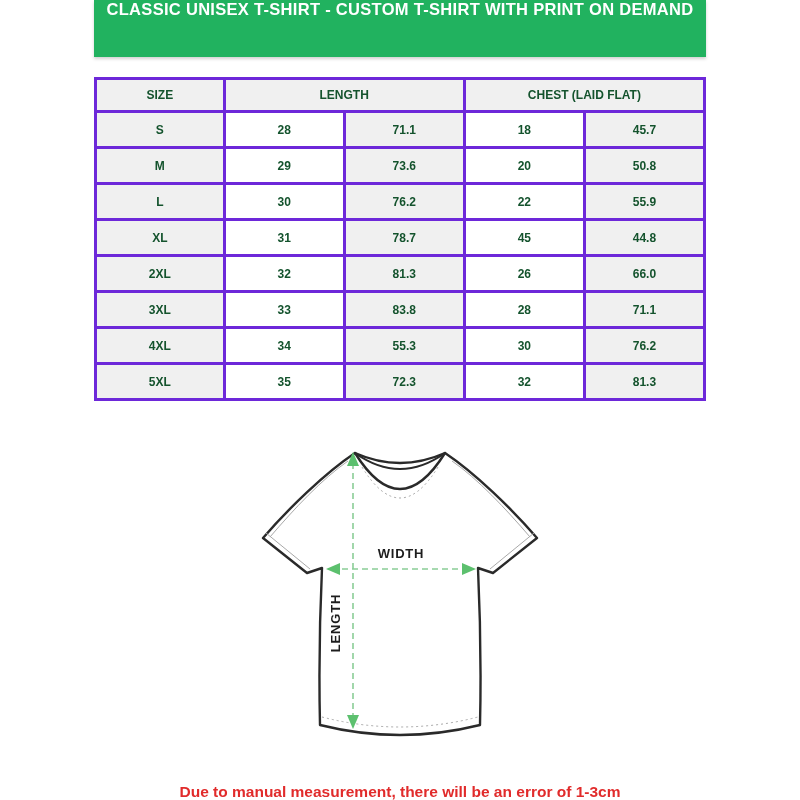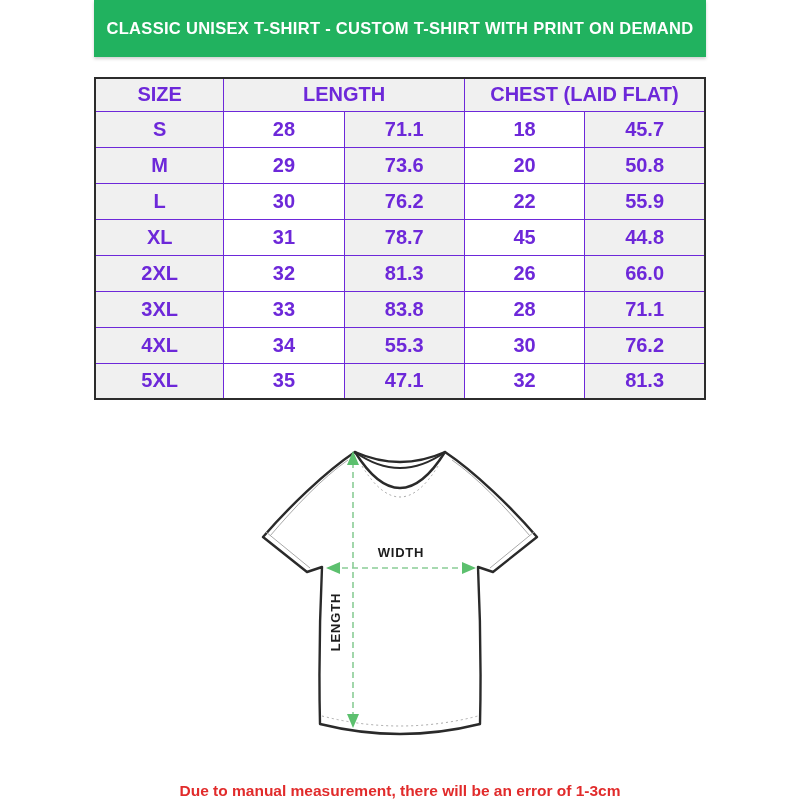--- a/index.html
+++ b/index.html
@@ -3,43 +3,43 @@
 <meta charset="utf-8">
 <style>
   * { margin: 0; padding: 0; box-sizing: border-box; }
   html, body { width: 800px; height: 800px; background: #ffffff; overflow: hidden; }
   body { font-family: "Liberation Sans", "DejaVu Sans", sans-serif; }
 
   .page { width: 612px; margin: 0 auto; }
 
   .banner {
     height: 57px;
-    display: flex; align-items: center; justify-content: center;
+    display: flex; justify-content: center;
     background: #21b25f;
     box-shadow: 0 2px 3px rgba(0,0,0,0.18);
   }
   .banner-title {
     color: #ffffff; font-weight: bold; font-size: 16.5px;
     letter-spacing: 0.3px; text-align: center; white-space: nowrap;
   }
 
   table.size-chart {
     margin-top: 20px;
     width: 100%;
     border-collapse: collapse;
     border: 2px solid #2c2c2c;
     table-layout: fixed;
   }
   col.c-size { width: 21.1%; }
   col.c-val  { width: 19.7%; }
   .size-chart th, .size-chart td {
-    border: 1px solid #6d28d9;
+    border: 3px solid #6d28d9;
     text-align: center; vertical-align: middle;
-    font-weight: bold; color: #6d28d9;
-    font-size: 20px;
+    font-weight: bold; color: #14532d;
+    font-size: 12px;
     background: #ffffff;
   }
   .size-chart th { height: 33px; background: #f0f0f0; }
   .size-chart td { height: 36px; }
   .size-chart td.shade { background: #f0f0f0; }
 
   .diagram-wrap {
     position: relative;
     width: 300px; height: 310px;
     margin: 40px auto 0;
@@ -126,21 +126,21 @@
         <tr>
           <td class="shade">4XL</td>
           <td>34</td>
           <td class="shade">55.3</td>
           <td>30</td>
           <td class="shade">76.2</td>
         </tr>
         <tr>
           <td class="shade">5XL</td>
           <td>35</td>
-          <td class="shade">47.1</td>
+          <td class="shade">72.3</td>
           <td>32</td>
           <td class="shade">81.3</td>
         </tr>
       </tbody>
   </table>
 
   <div class="diagram-wrap">
     <svg viewBox="0 0 300 310" width="300" height="310">
 
       <g stroke="#2a2a2a" stroke-width="2.4" fill="#ffffff" stroke-linejoin="round" stroke-linecap="round">

